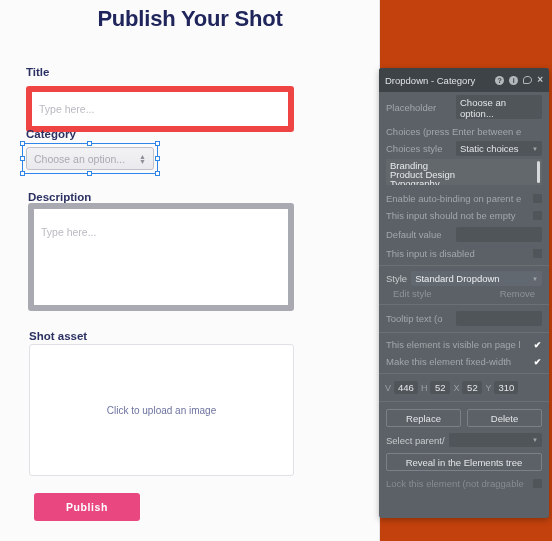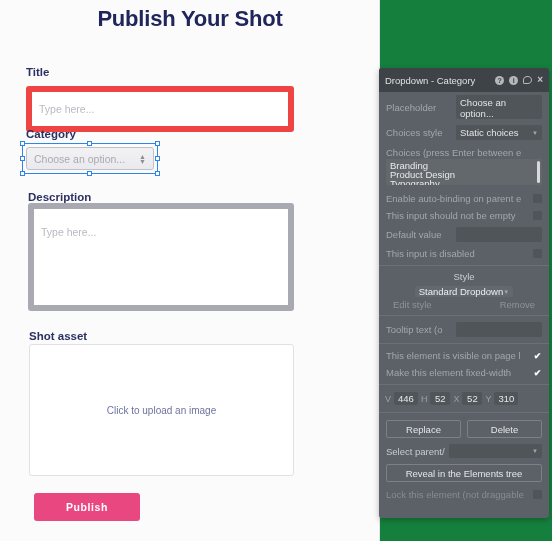--- a/index.html
+++ b/index.html
@@ -5,21 +5,21 @@
   html, body {
     margin: 0; padding: 0;
     width: 552px; height: 541px;
     overflow: hidden;
     background: #ffffff;
     font-family: "Liberation Sans", sans-serif;
   }
   #root {
     position: relative;
     width: 552px; height: 541px;
-    background: #15803d;
+    background: #c2410c;
     overflow: hidden;
   }
 
   
   .canvas {
     position: absolute;
     left: 0; top: 0;
     width: 380px; height: 541px;
     background: #fbfbfc;
     border-right: 1px solid #e6e6ea;
@@ -293,21 +293,21 @@
   .choices-scroll {
     position: absolute;
     right: 2px; top: 2px;
     width: 3px; height: 22px;
     background: #d7d9da;
     border-radius: 2px;
   }
 
   .divider { height: 1px; background: #6a7074; margin: 3px 0; }
 
-  .style-row { display: flex; align-items: center; padding: 2px 7px; gap: 4px; flex-direction: column; }
+  .style-row { display: flex; align-items: center; padding: 2px 7px; gap: 4px; }
   .style-sel {
     flex: 1; height: 15px;
     background: #626870;
     border-radius: 2px;
     display: flex; align-items: center; justify-content: space-between;
     padding: 0 4px;
     box-sizing: border-box;
     color: #edeef0;
     font-size: 9.5px;
     cursor: pointer;
@@ -435,30 +435,30 @@
     </div>
 
 
     <div class="panel-body">
 
       <div class="row">
         <span class="lbl lbl-fixed">Placeholder</span>
         <span class="inp inp-ph">Choose an option...</span>
       </div>
 
+      <div class="row" style="padding-bottom:1px;">
+        <span class="lbl lbl-grow">Choices (press Enter between e</span>
+      </div>
+
       <div class="row">
         <span class="lbl lbl-fixed">Choices style</span>
         <span class="inp sel-inp">
           <span>Static choices</span>
           <span class="caret">▼</span>
         </span>
-      </div>
-
-      <div class="row" style="padding-bottom:1px;">
-        <span class="lbl lbl-grow">Choices (press Enter between e</span>
       </div>
 
       <div class="choices-wrap">
         <textarea class="choices-area" style="">Branding
 Product Design
 Typography</textarea>
         <div class="choices-scroll"></div>
       </div>
 
       <div class="row">

